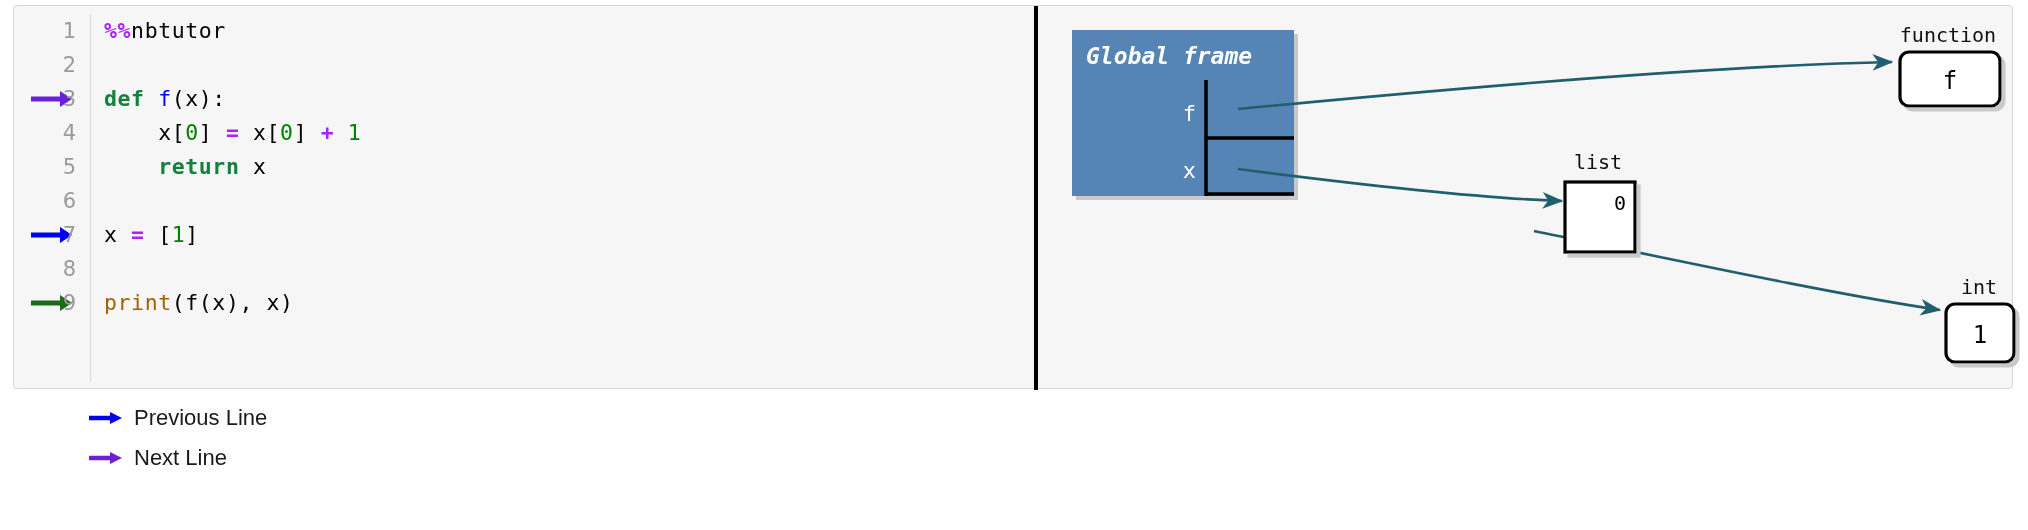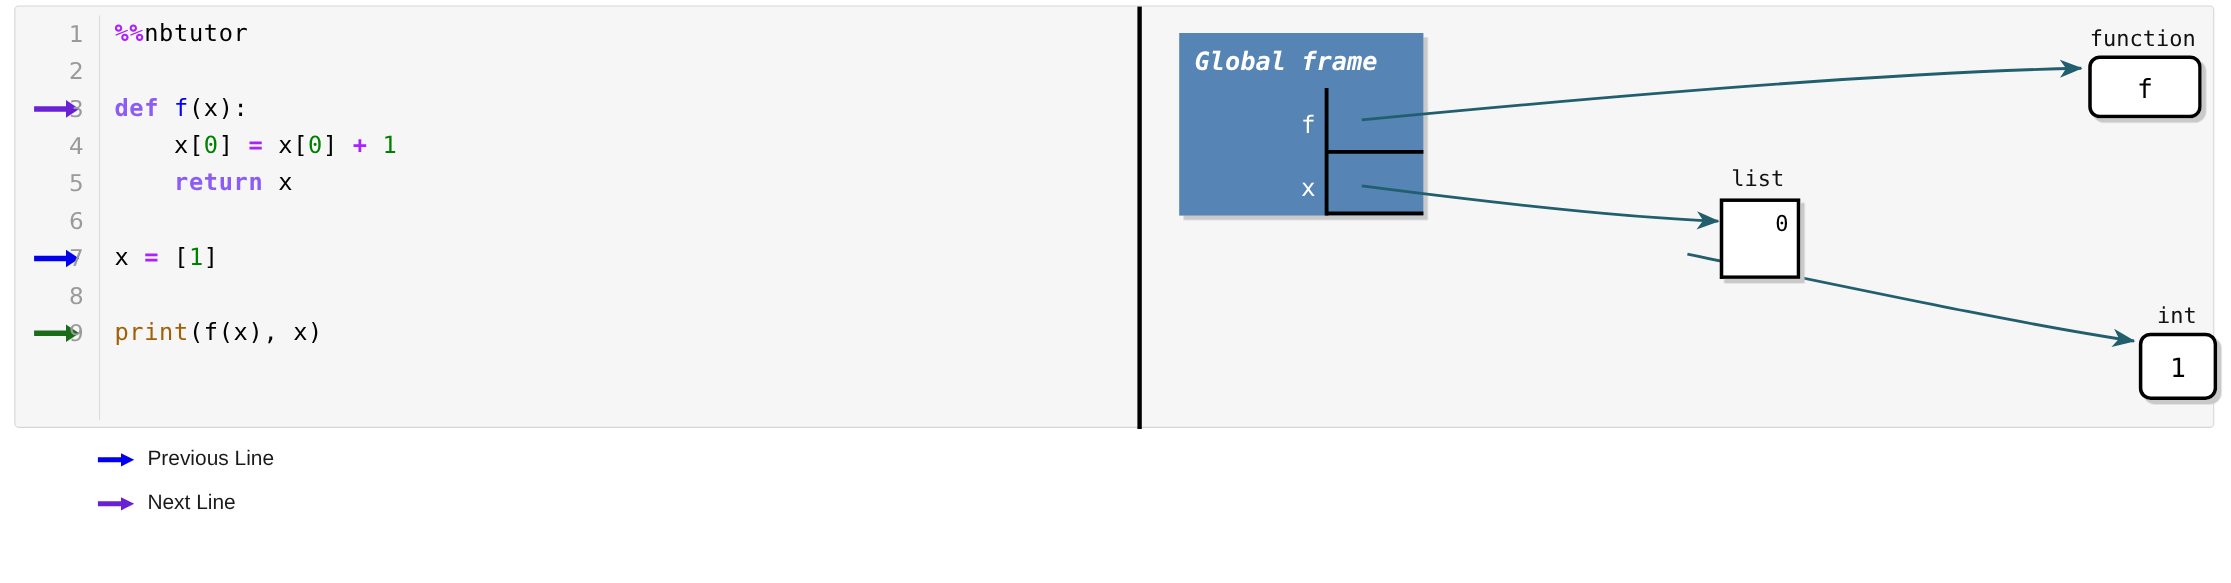--- a/index.html
+++ b/index.html
@@ -86,21 +86,21 @@
     top: 0px;
     font-family: "DejaVu Sans Mono", monospace;
     font-size: 21.5px;
     line-height: 34px;
     white-space: pre;
     color: #000000;
     letter-spacing: 0.6px;
   }
 
   .tok-magic   { color: #aa22ff; font-weight: bold; }
-  .tok-kw      { color: #8b5cf6; font-weight: bold; }
+  .tok-kw      { color: #15803d; font-weight: bold; }
   .tok-func    { color: #0000ff; }
   .tok-builtin { color: #a16207; }
   .tok-num     { color: #008000; }
   .tok-op      { color: #aa22ff; font-weight: bold; }
   .tok-plain   { color: #000000; }
 
   
   .gutter-arrow {
     position: absolute;
     top: 0px;
@@ -136,21 +136,21 @@
   }
   .legend-arrow {
     width: 36px;
     height: 20px;
     margin-right: 10px;
     flex: 0 0 36px;
   }
   .legend-arrow svg { display: block; }
   .legend-label {
     font-family: "Liberation Sans", sans-serif;
-    font-size: 19px;
+    font-size: 22px;
     color: #1a1a1a;
     line-height: 22px;
     text-align: center;
   }
 </style>
 </head>
 <body>
 
 <div id="root">
 

